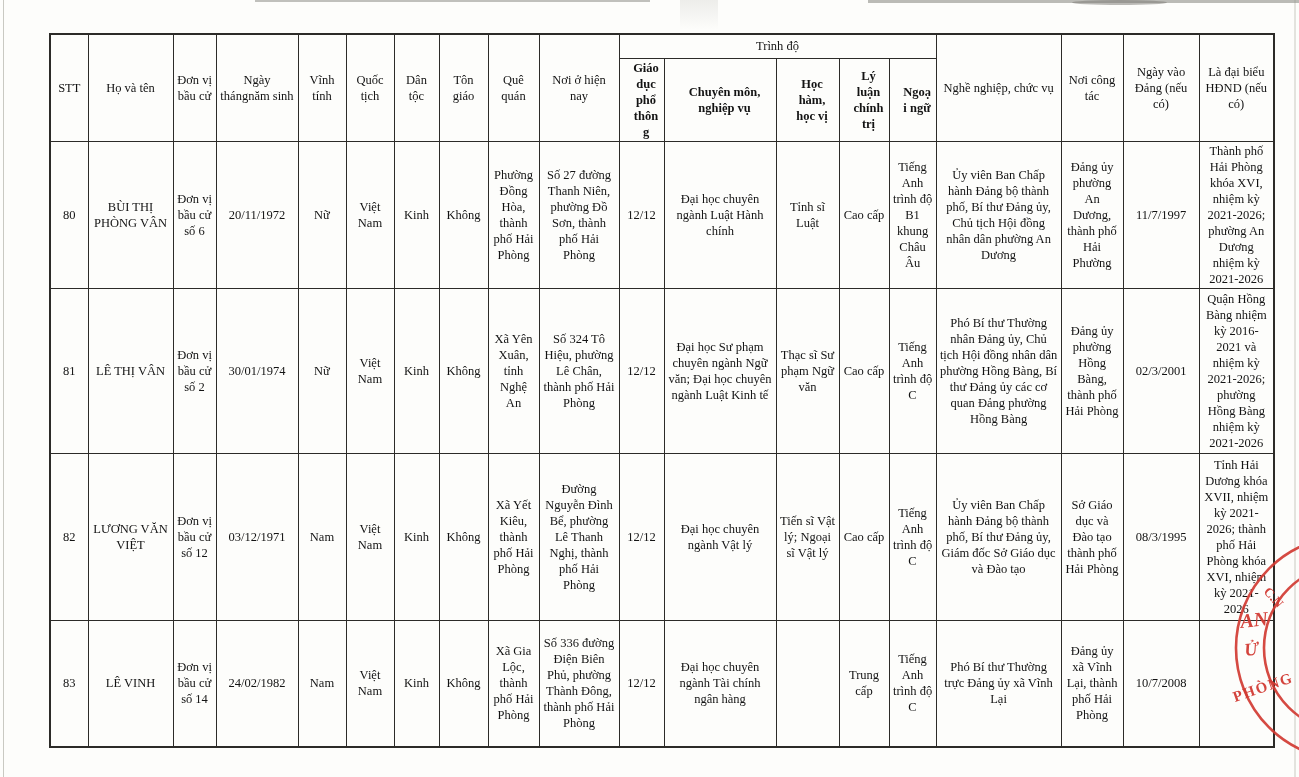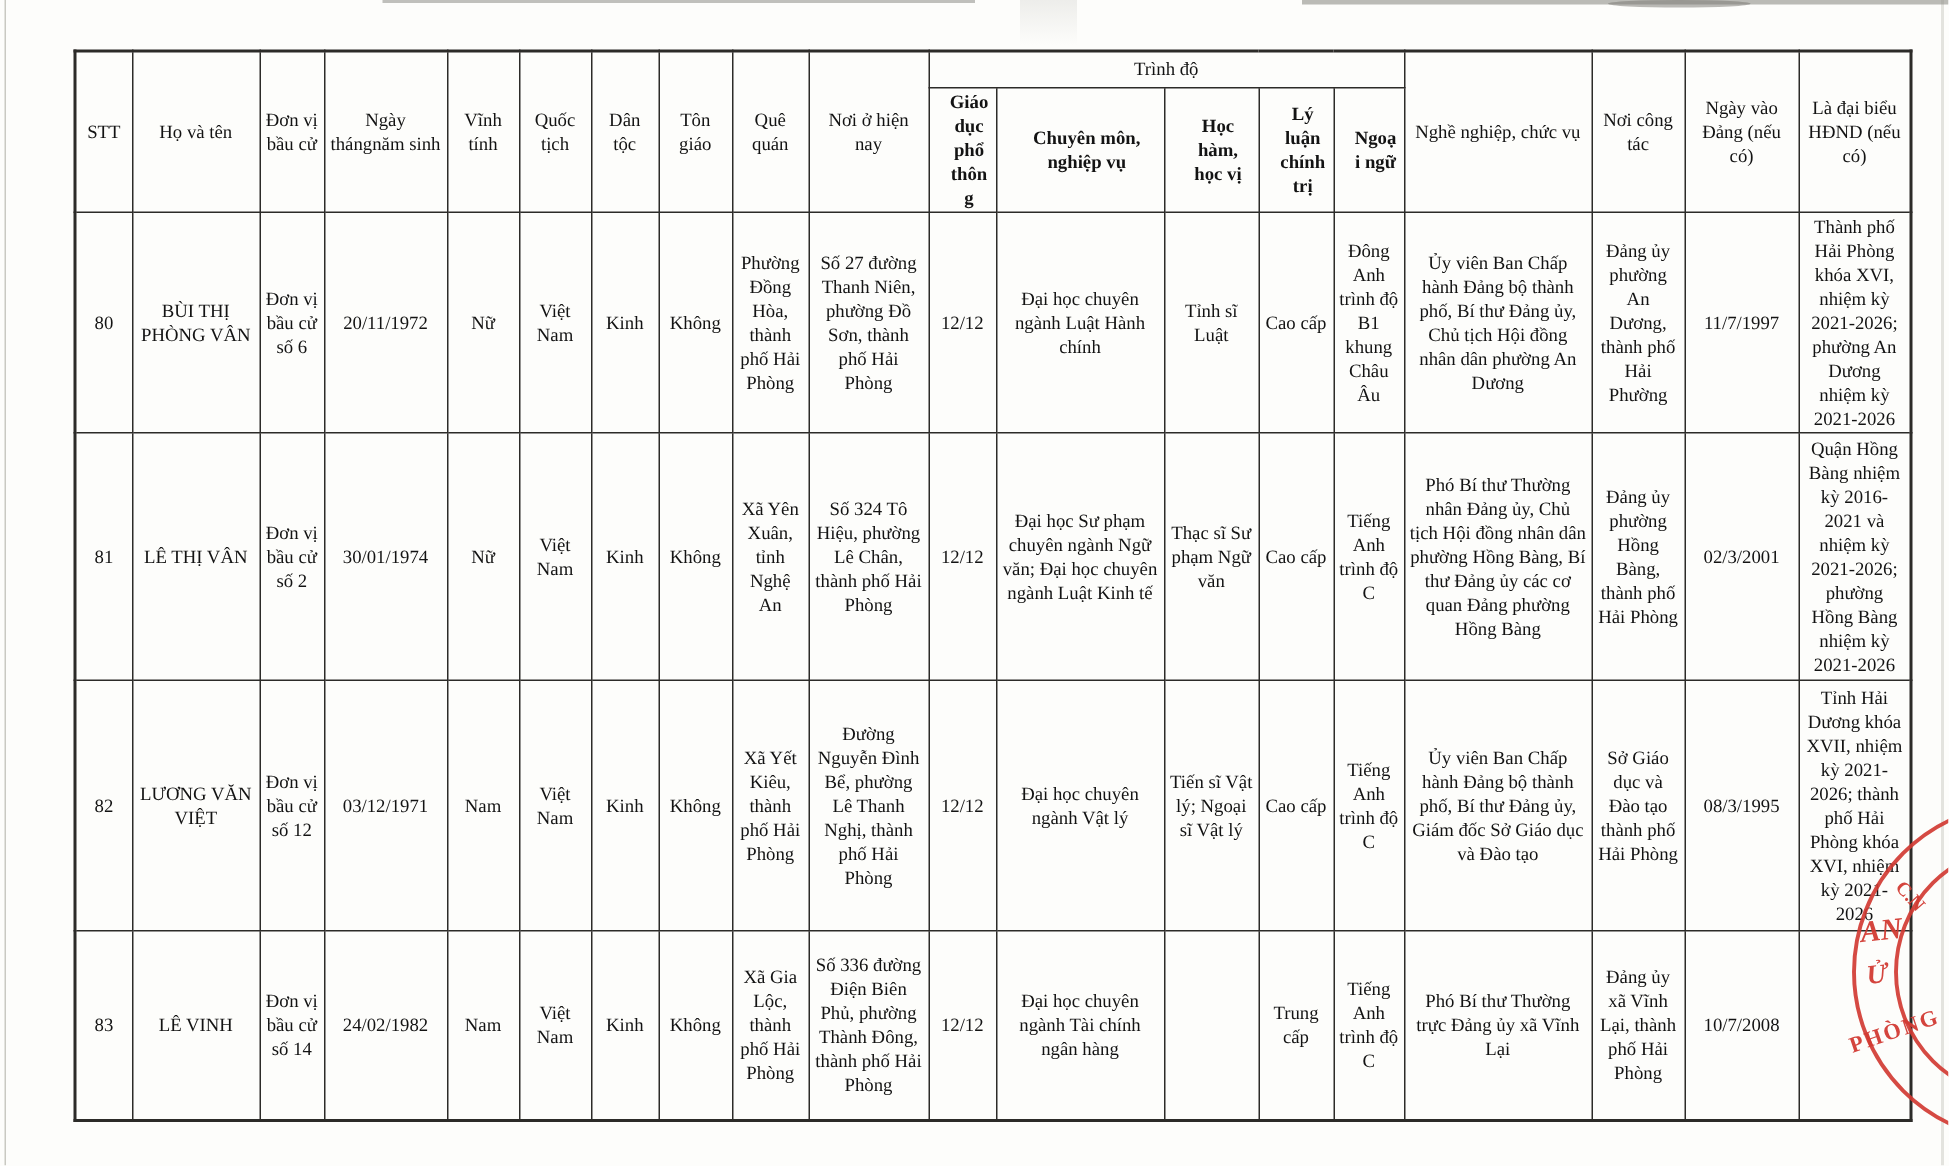--- a/index.html
+++ b/index.html
@@ -107,21 +107,21 @@
     <td>Nữ</td>
     <td>Việt Nam</td>
     <td>Kinh</td>
     <td>Không</td>
     <td>Phường Đồng Hòa, thành phố Hải Phòng</td>
     <td>Số 27 đường Thanh Niên, phường Đồ Sơn, thành phố Hải Phòng</td>
     <td>12/12</td>
     <td>Đại học chuyên ngành Luật Hành chính</td>
     <td>Tỉnh sĩ Luật</td>
     <td>Cao cấp</td>
-    <td>Đông Anh trình độ B1 khung Châu Âu</td>
+    <td>Tiếng Anh trình độ B1 khung Châu Âu</td>
     <td>Ủy viên Ban Chấp hành Đảng bộ thành phố, Bí thư Đảng ủy, Chủ tịch Hội đồng nhân dân phường An Dương</td>
     <td>Đảng ủy phường An Dương, thành phố Hải Phường</td>
     <td>11/7/1997</td>
     <td>Thành phố Hải Phòng khóa XVI, nhiệm kỳ 2021-2026; phường An Dương nhiệm kỳ 2021-2026</td>
   </tr>
       <tr style="height: 165px;">
     <td>81</td>
     <td>LÊ THỊ VÂN</td>
     <td>Đơn vị bầu cử số 2</td>
     <td>30/01/1974</td>

